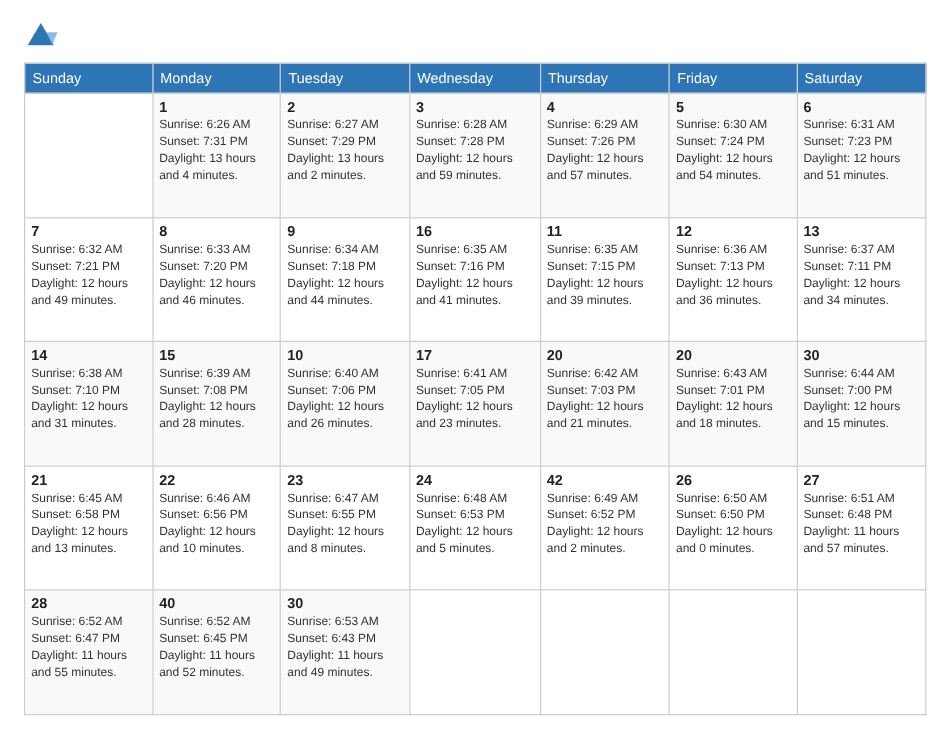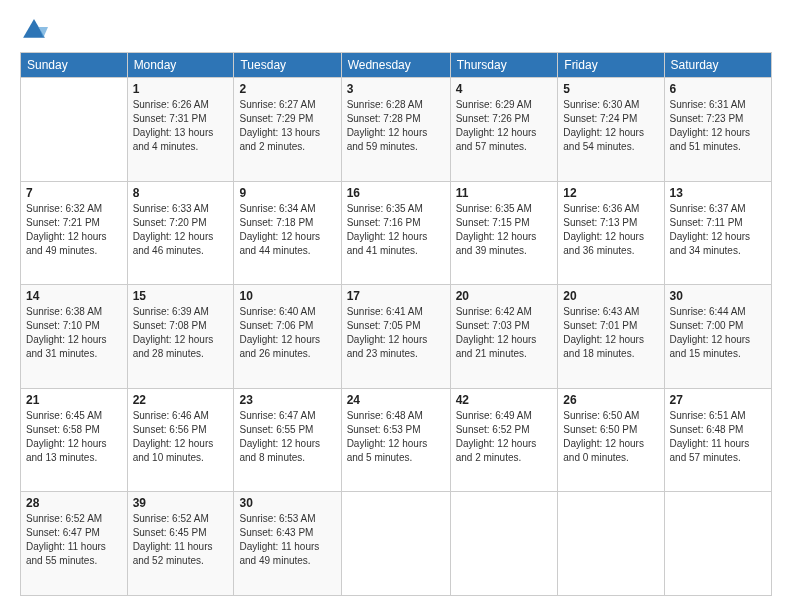--- a/index.html
+++ b/index.html
@@ -243,21 +243,21 @@
             <div class="cell-day">27</div>
             <div class="cell-info">Sunrise: 6:51 AM<br>Sunset: 6:48 PM<br>Daylight: 11 hours and 57 minutes.</div>
           </td>
         </tr>
         <tr>
           <td>
             <div class="cell-day">28</div>
             <div class="cell-info">Sunrise: 6:52 AM<br>Sunset: 6:47 PM<br>Daylight: 11 hours and 55 minutes.</div>
           </td>
           <td>
-            <div class="cell-day">39</div>
+            <div class="cell-day">40</div>
             <div class="cell-info">Sunrise: 6:52 AM<br>Sunset: 6:45 PM<br>Daylight: 11 hours and 52 minutes.</div>
           </td>
           <td>
             <div class="cell-day">30</div>
             <div class="cell-info">Sunrise: 6:53 AM<br>Sunset: 6:43 PM<br>Daylight: 11 hours and 49 minutes.</div>
           </td>
           <td class="empty-cell"></td>
           <td class="empty-cell"></td>
           <td class="empty-cell"></td>
           <td class="empty-cell"></td>

